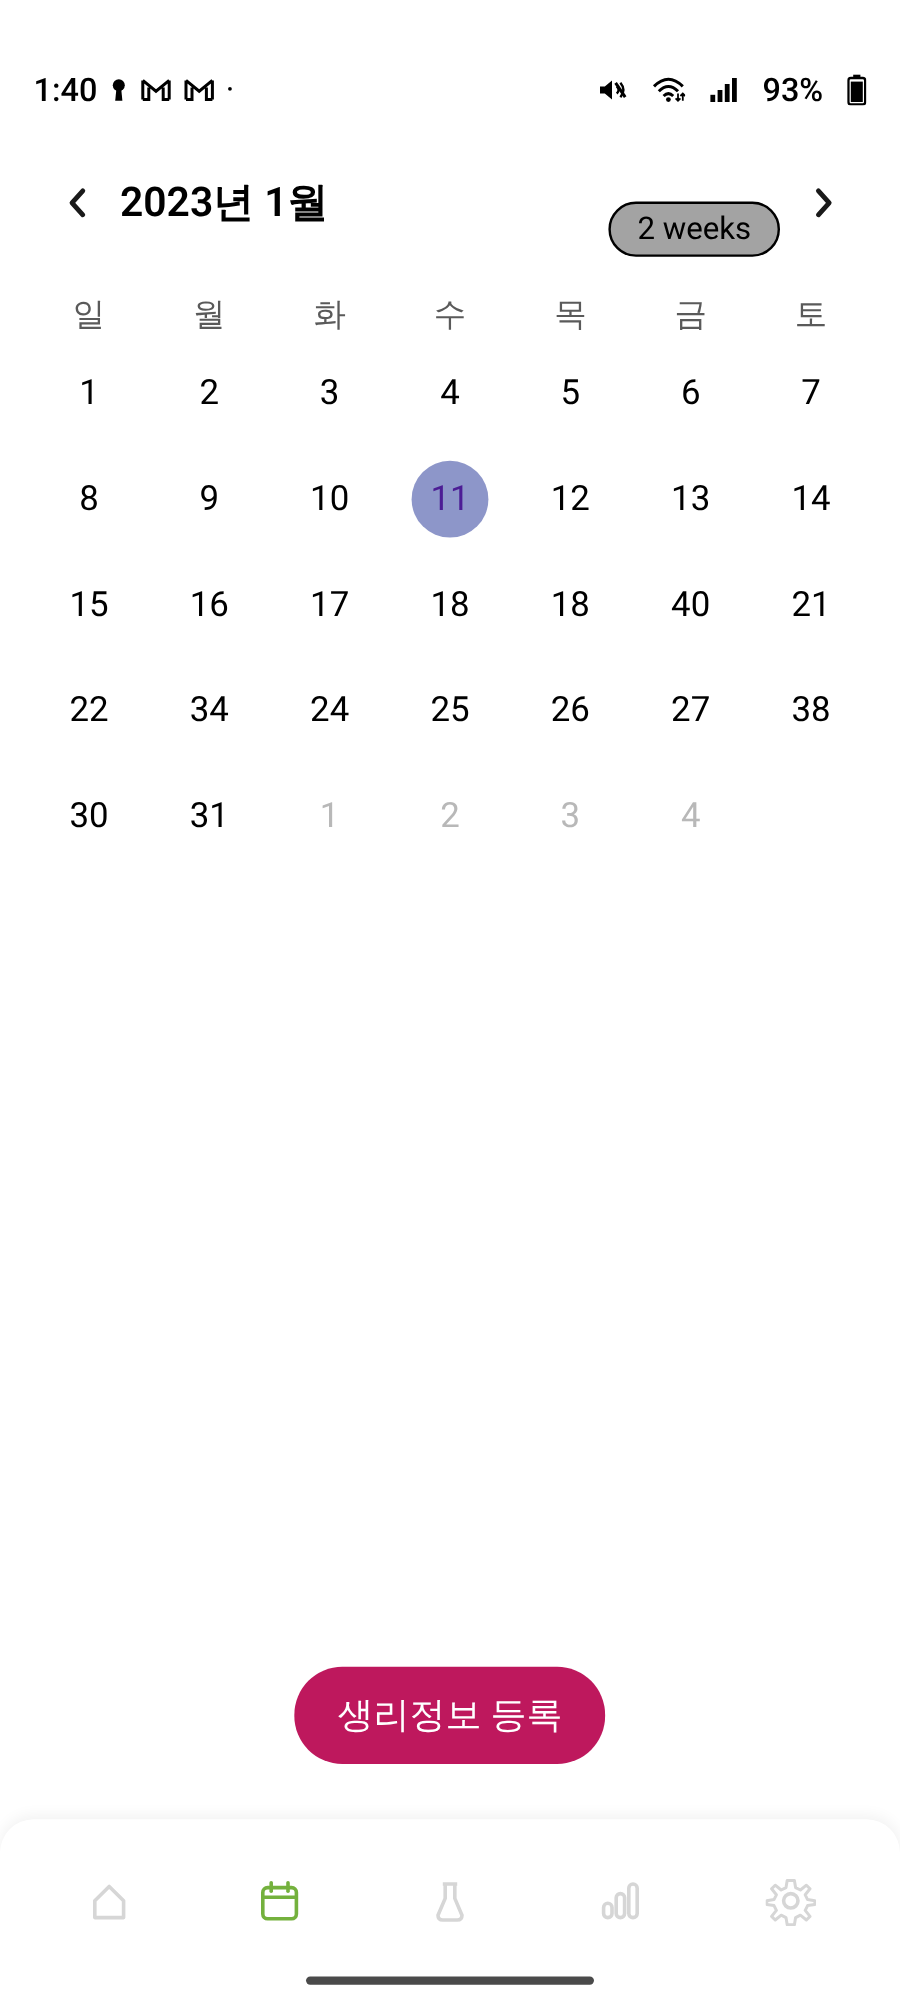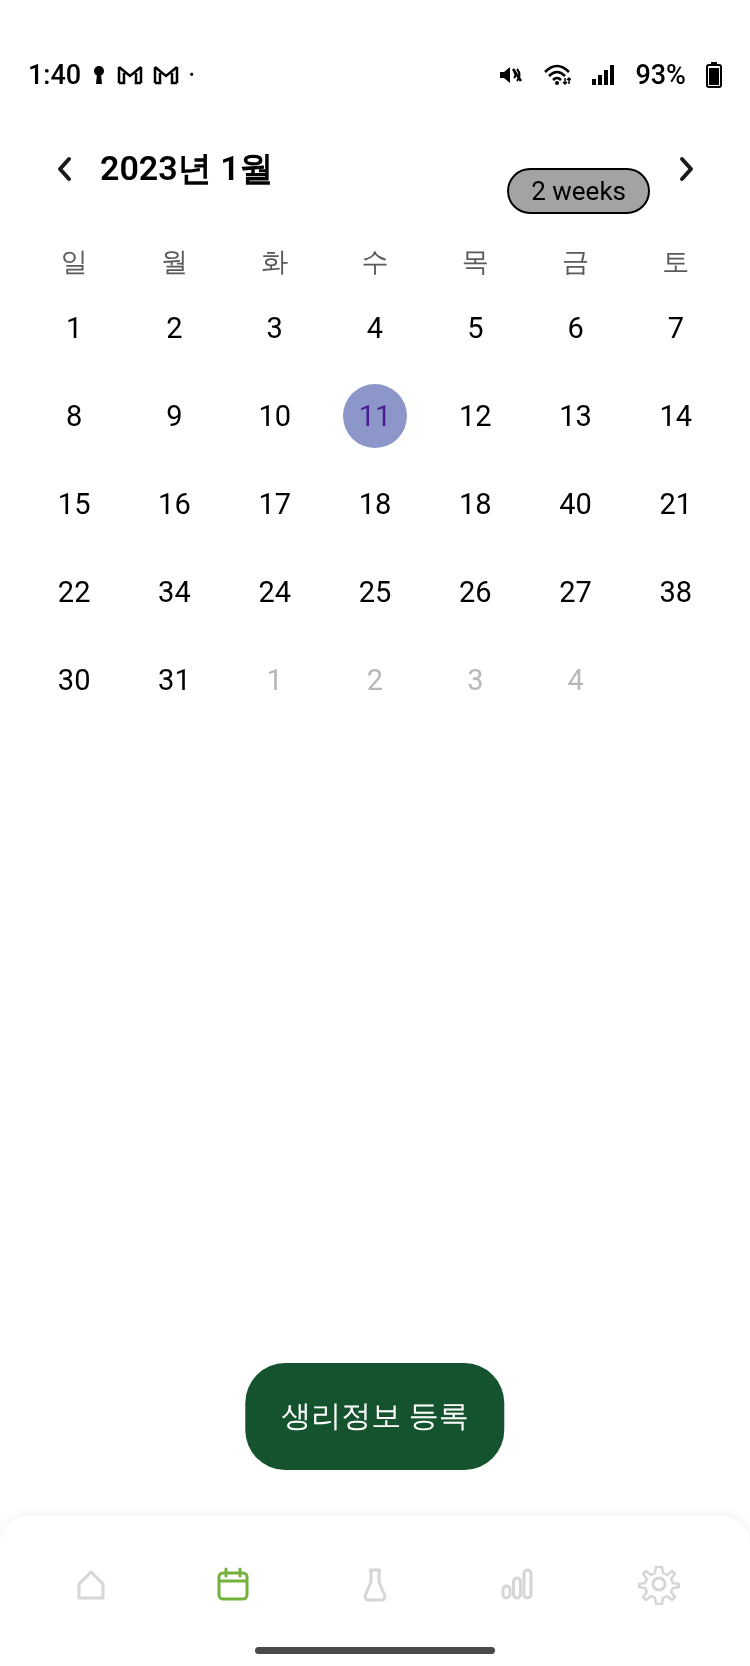--- a/index.html
+++ b/index.html
@@ -113,25 +113,25 @@
       border-radius: 50%;
       display: flex;
       align-items: center;
       justify-content: center;
     }
     .register-button {
       position: absolute;
       bottom: 196px;
       left: 50%;
       transform: translateX(-50%);
-      background: #14532d;
+      background: #be185d;
       color: #fff;
       border: none;
       border-radius: 40px;
-      padding: 33px 36px;
+      padding: 20px 36px;
       font-size: 30px;
       cursor: pointer;
     }
     .bottom-nav {
       position: absolute;
       bottom: 0;
       left: 0;
       right: 0;
       height: 150px;
       background: #fff;

